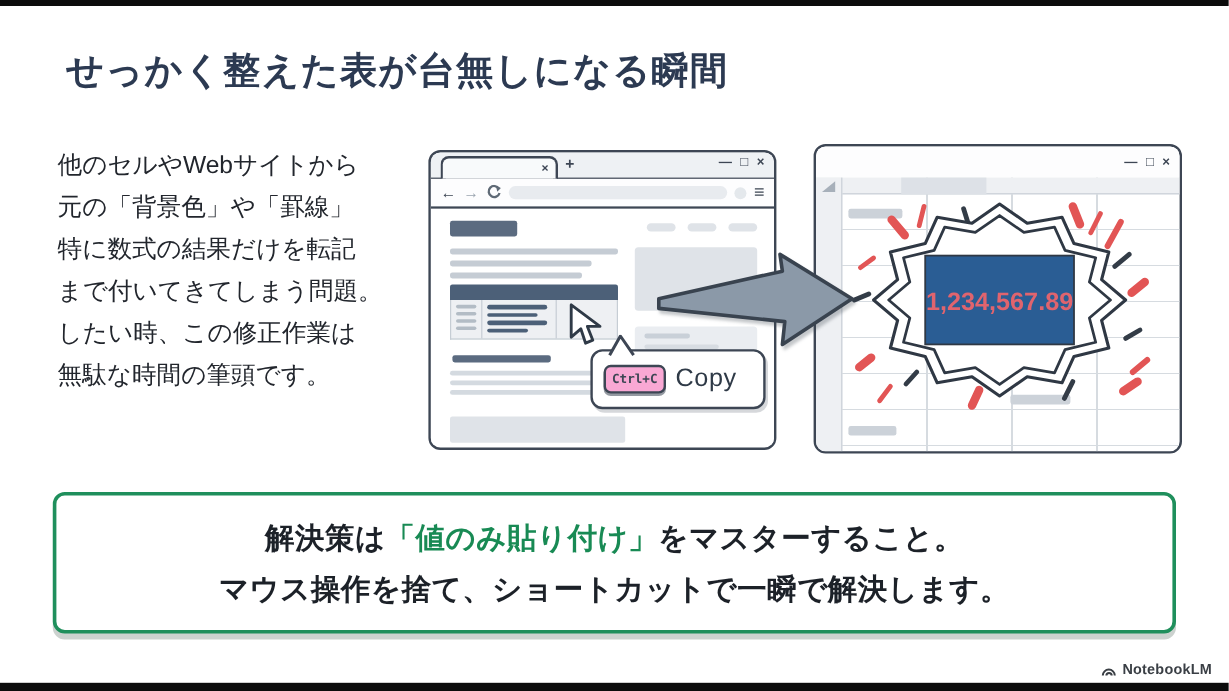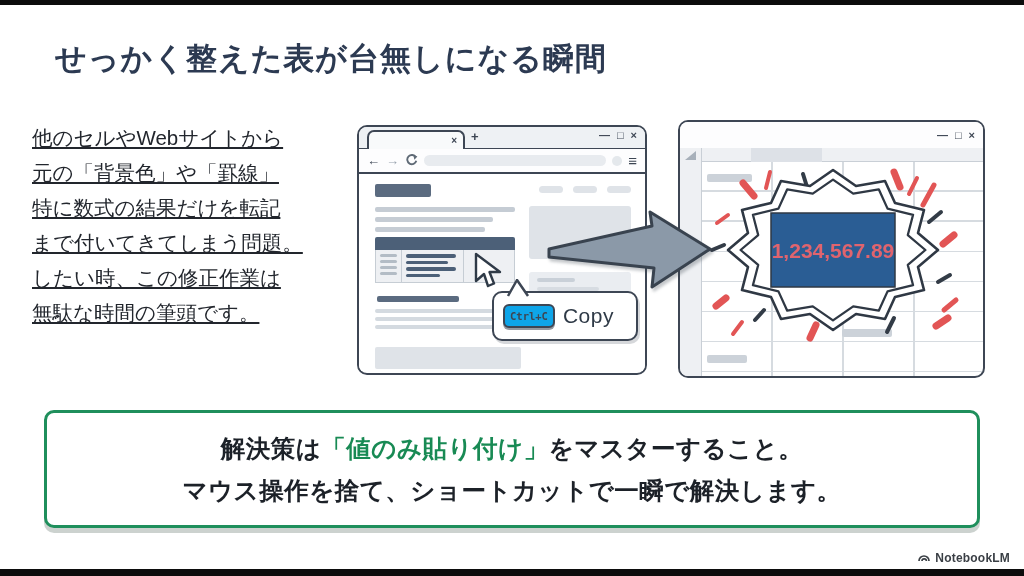--- a/index.html
+++ b/index.html
@@ -9,22 +9,22 @@
 
   
   .bar { position:absolute; left:0; width:1024px; background:#0c0c0c; }
   .bar.top { top:0; height:5px; }
   .bar.bottom { bottom:0; height:7px; }
 
   
   .slide-title { left:55px; top:38px; font-size:31px; font-weight:800; color:#2c3a52; letter-spacing:1px; }
 
   
-  .intro { left:32px; top:120px; width:300px; font-size:20.5px; line-height:35px;
-           color:#22262d; font-weight:500;text-decoration:underline; }
+  .intro { left:48px; top:120px; width:300px; font-size:20.5px; line-height:35px;
+           color:#22262d; font-weight:500; }
 
   
   .browser { left:357px; top:125px; width:290px; height:250px; background:#fff;
              border:2.5px solid #3d4654; border-radius:10px; overflow:hidden; }
   .tabbar { position:relative; height:22px; background:#eef1f4; border-bottom:1.5px solid #3d4654; }
   .tab { position:absolute; left:8px; top:3px; width:98px; height:19px; background:#f8fafb;
          border:2px solid #3d4654; border-bottom:none; border-radius:7px 7px 0 0;
          display:flex; align-items:center; justify-content:flex-end; padding-right:6px;
          font-size:10px; color:#3d4654; font-weight:700; }
   .tab-plus { position:absolute; left:112px; top:2px; font-size:13px; color:#3d4654; font-weight:700; }
@@ -49,21 +49,21 @@
   .wt-col2 { width:62px; border-right:1.5px solid #c6cdd4; padding:4px 4px; display:flex;
              flex-direction:column; gap:3px; }
   .wt-col2 span { display:block; height:3.5px; background:#4c6078; border-radius:2px; }
   .wt-col3 { flex:1; }
 
   .bubble { position:absolute; left:133px; top:117px; width:146px; height:50px; background:#fff;
             border:2.5px solid #3d4654; border-radius:10px; display:flex; align-items:center;
             gap:8px; padding:0 9px; box-shadow:2px 3px 0 rgba(90,100,112,.25); z-index:6; }
   .bubble-tail { position:absolute; top:-14px; left:12px; }
   .keycap { font-family:"DejaVu Sans Mono","Liberation Mono",monospace; font-size:10.5px; font-weight:700;
-            color:#3d4654; background:#0ea5e9; border:2px solid #3d4654; border-radius:6px;
+            color:#3d4654; background:#f9a8d4; border:2px solid #3d4654; border-radius:6px;
             padding:4px 5px; box-shadow:0 2px 0 rgba(61,70,84,.55); }
   .copy-label { font-size:21px; font-weight:400; color:#2f3a47; letter-spacing:.5px; }
 
   
   .sheet { left:678px; top:120px; width:307px; height:258px; background:#fff;
            border:2.5px solid #3d4654; border-radius:10px; overflow:hidden; }
   .sheet-titlebar { position:relative; height:26px; background:#fdfdfe; }
   .sheet-grid { position:absolute; left:0; top:26px; right:0; bottom:0; }
   .colhead { position:absolute; left:0; top:0; right:0; height:14px; background:#eef0f3;
              border-bottom:1.5px solid #c9cfd6; }
@@ -85,21 +85,21 @@
 
   
   .solution { left:44px; top:410px; width:936px; height:118px; background:#fff;
               border:3px solid #1f8f5c; border-radius:10px; box-shadow:0 5px 0 rgba(110,125,118,.35);
               display:flex; flex-direction:column; align-items:center; justify-content:center;
               gap:9px; z-index:4; }
   .sol-line { font-size:24.5px; font-weight:800; color:#1c2128; letter-spacing:.5px; }
   .sol-green { color:#188a54; }
 
   
-  .branding { right:14px; bottom:11px; display:flex; align-items:flex-start; gap:4px; }
+  .branding { right:14px; bottom:11px; display:flex; align-items:flex-end; gap:4px; }
   .brand-label { font-size:12px; font-weight:700; color:#3a3f45; letter-spacing:.2px; }
 </style>
 </head>
 <body>
 
 <div class="bar top"></div>
 <div class="bar bottom"></div>
 
 <h1 class="abs slide-title">せっかく整えた表が台無しになる瞬間</h1>
 

